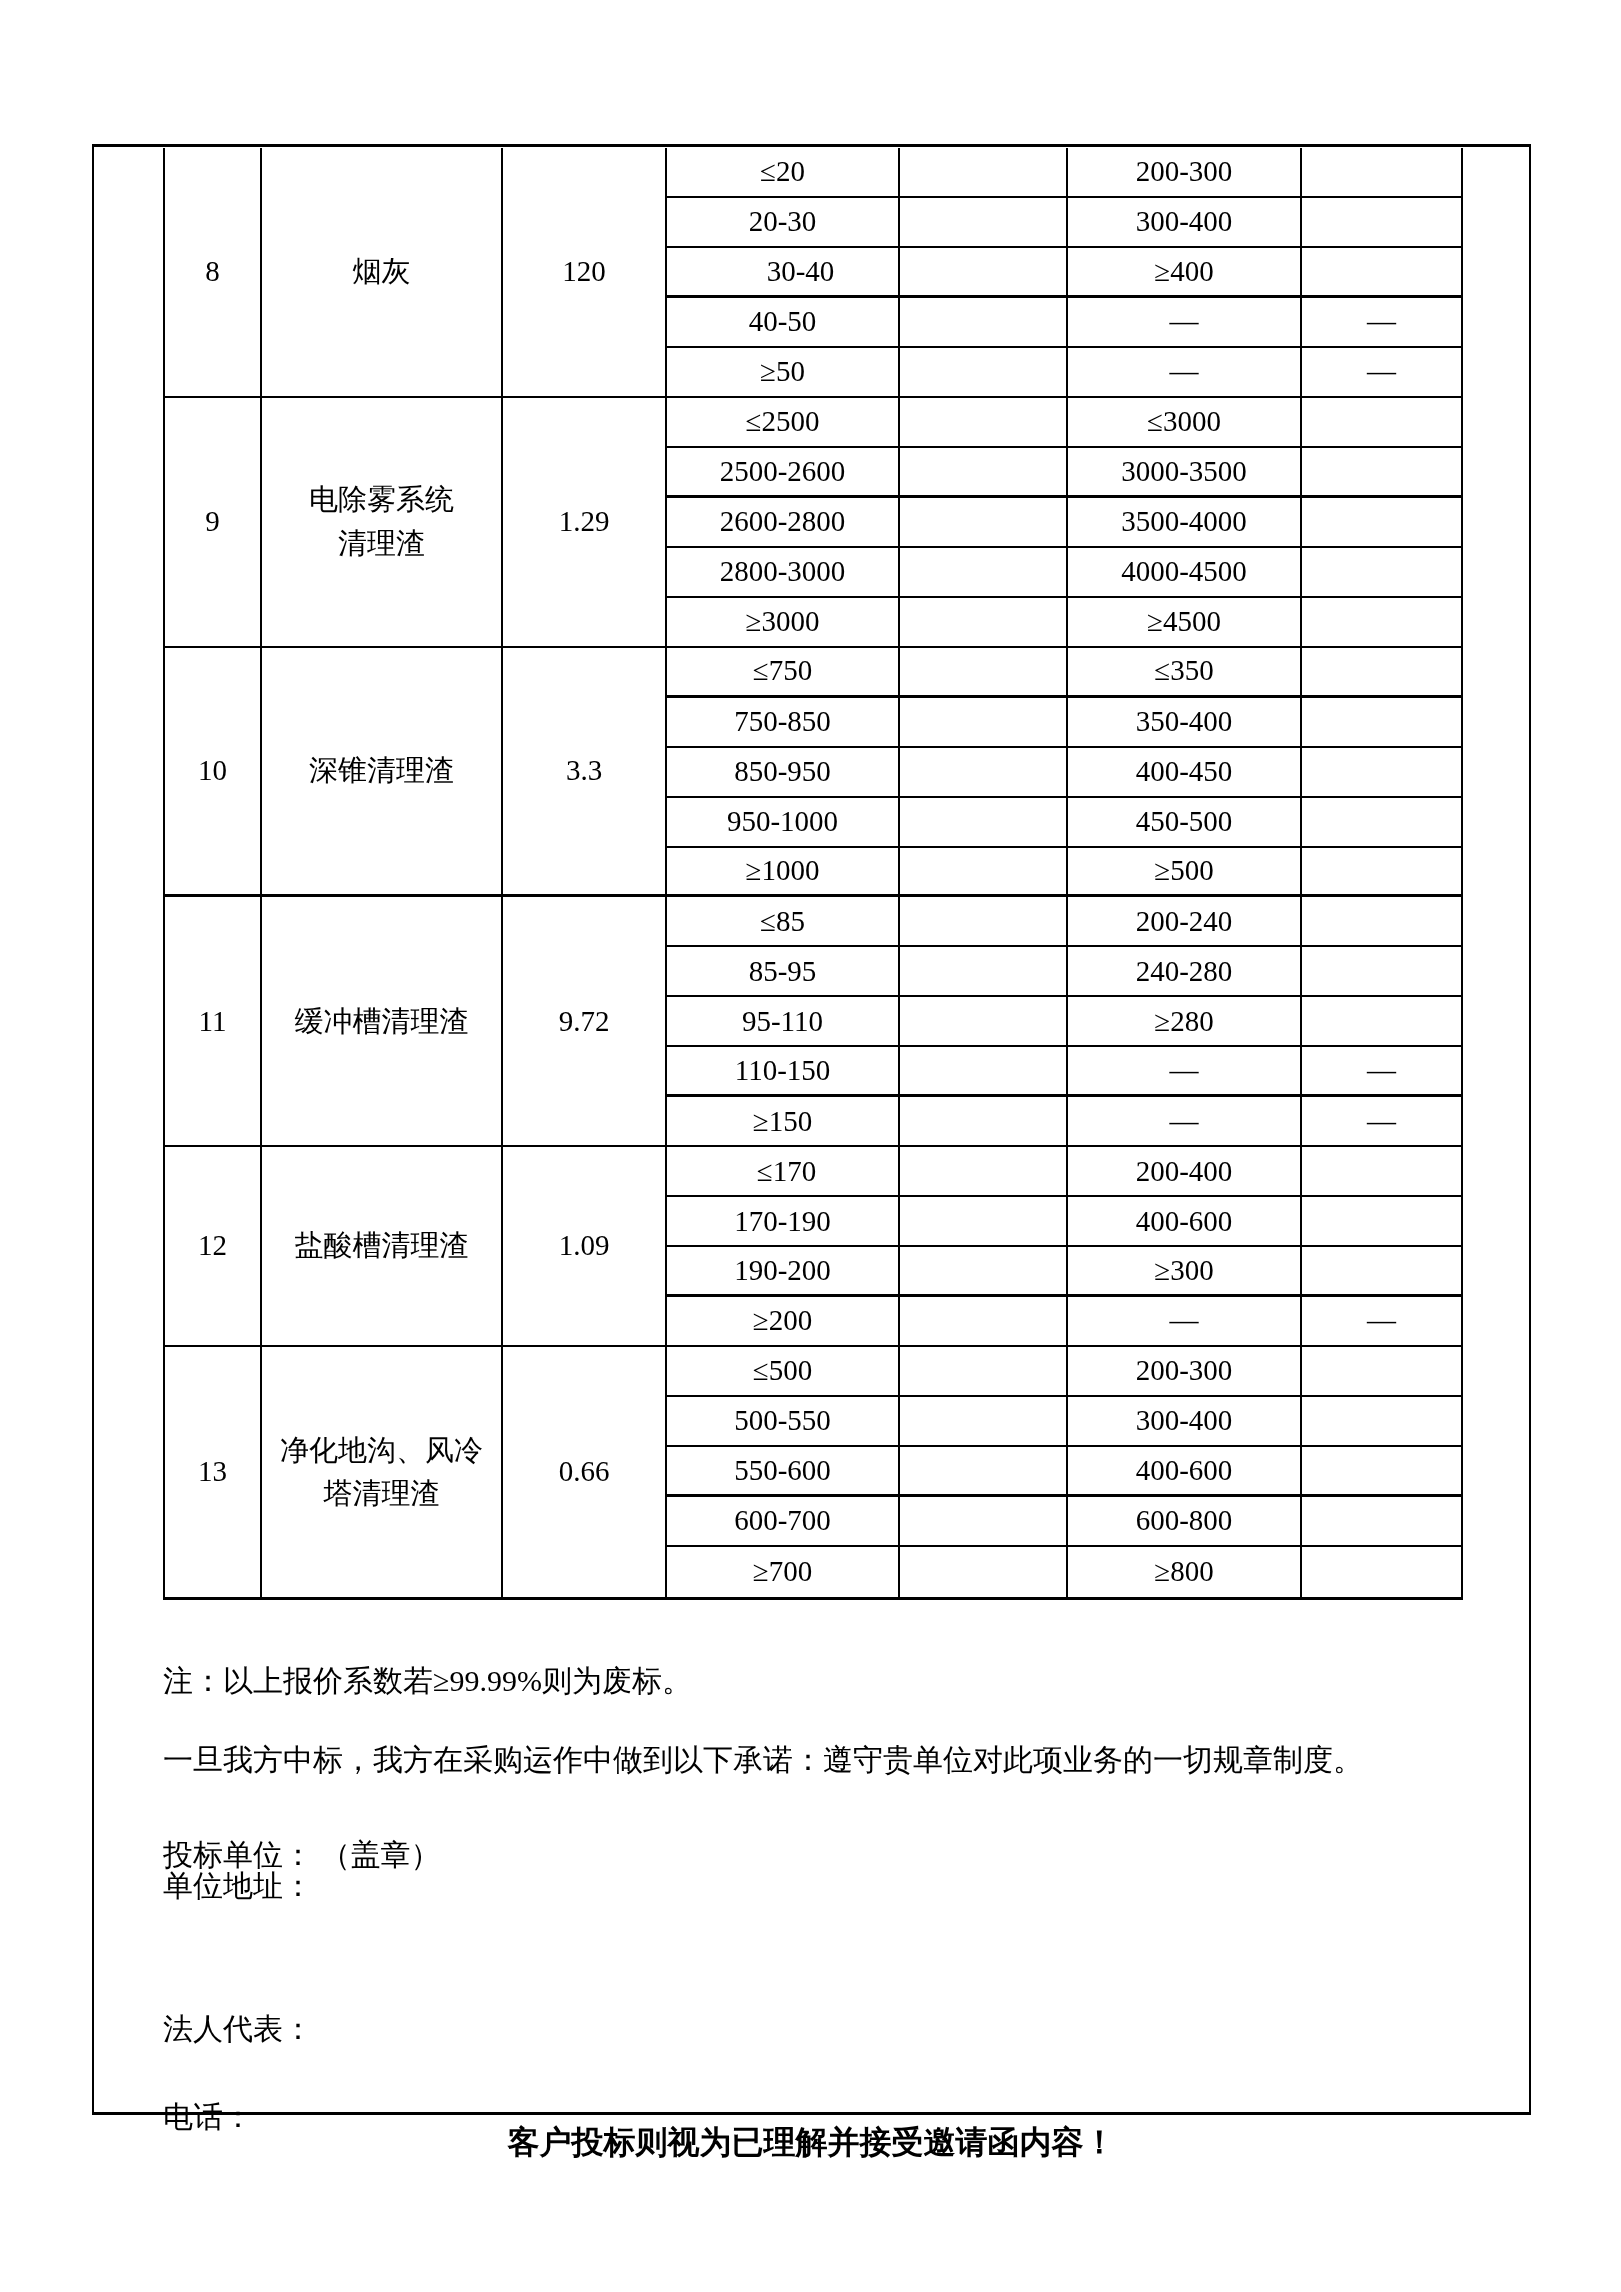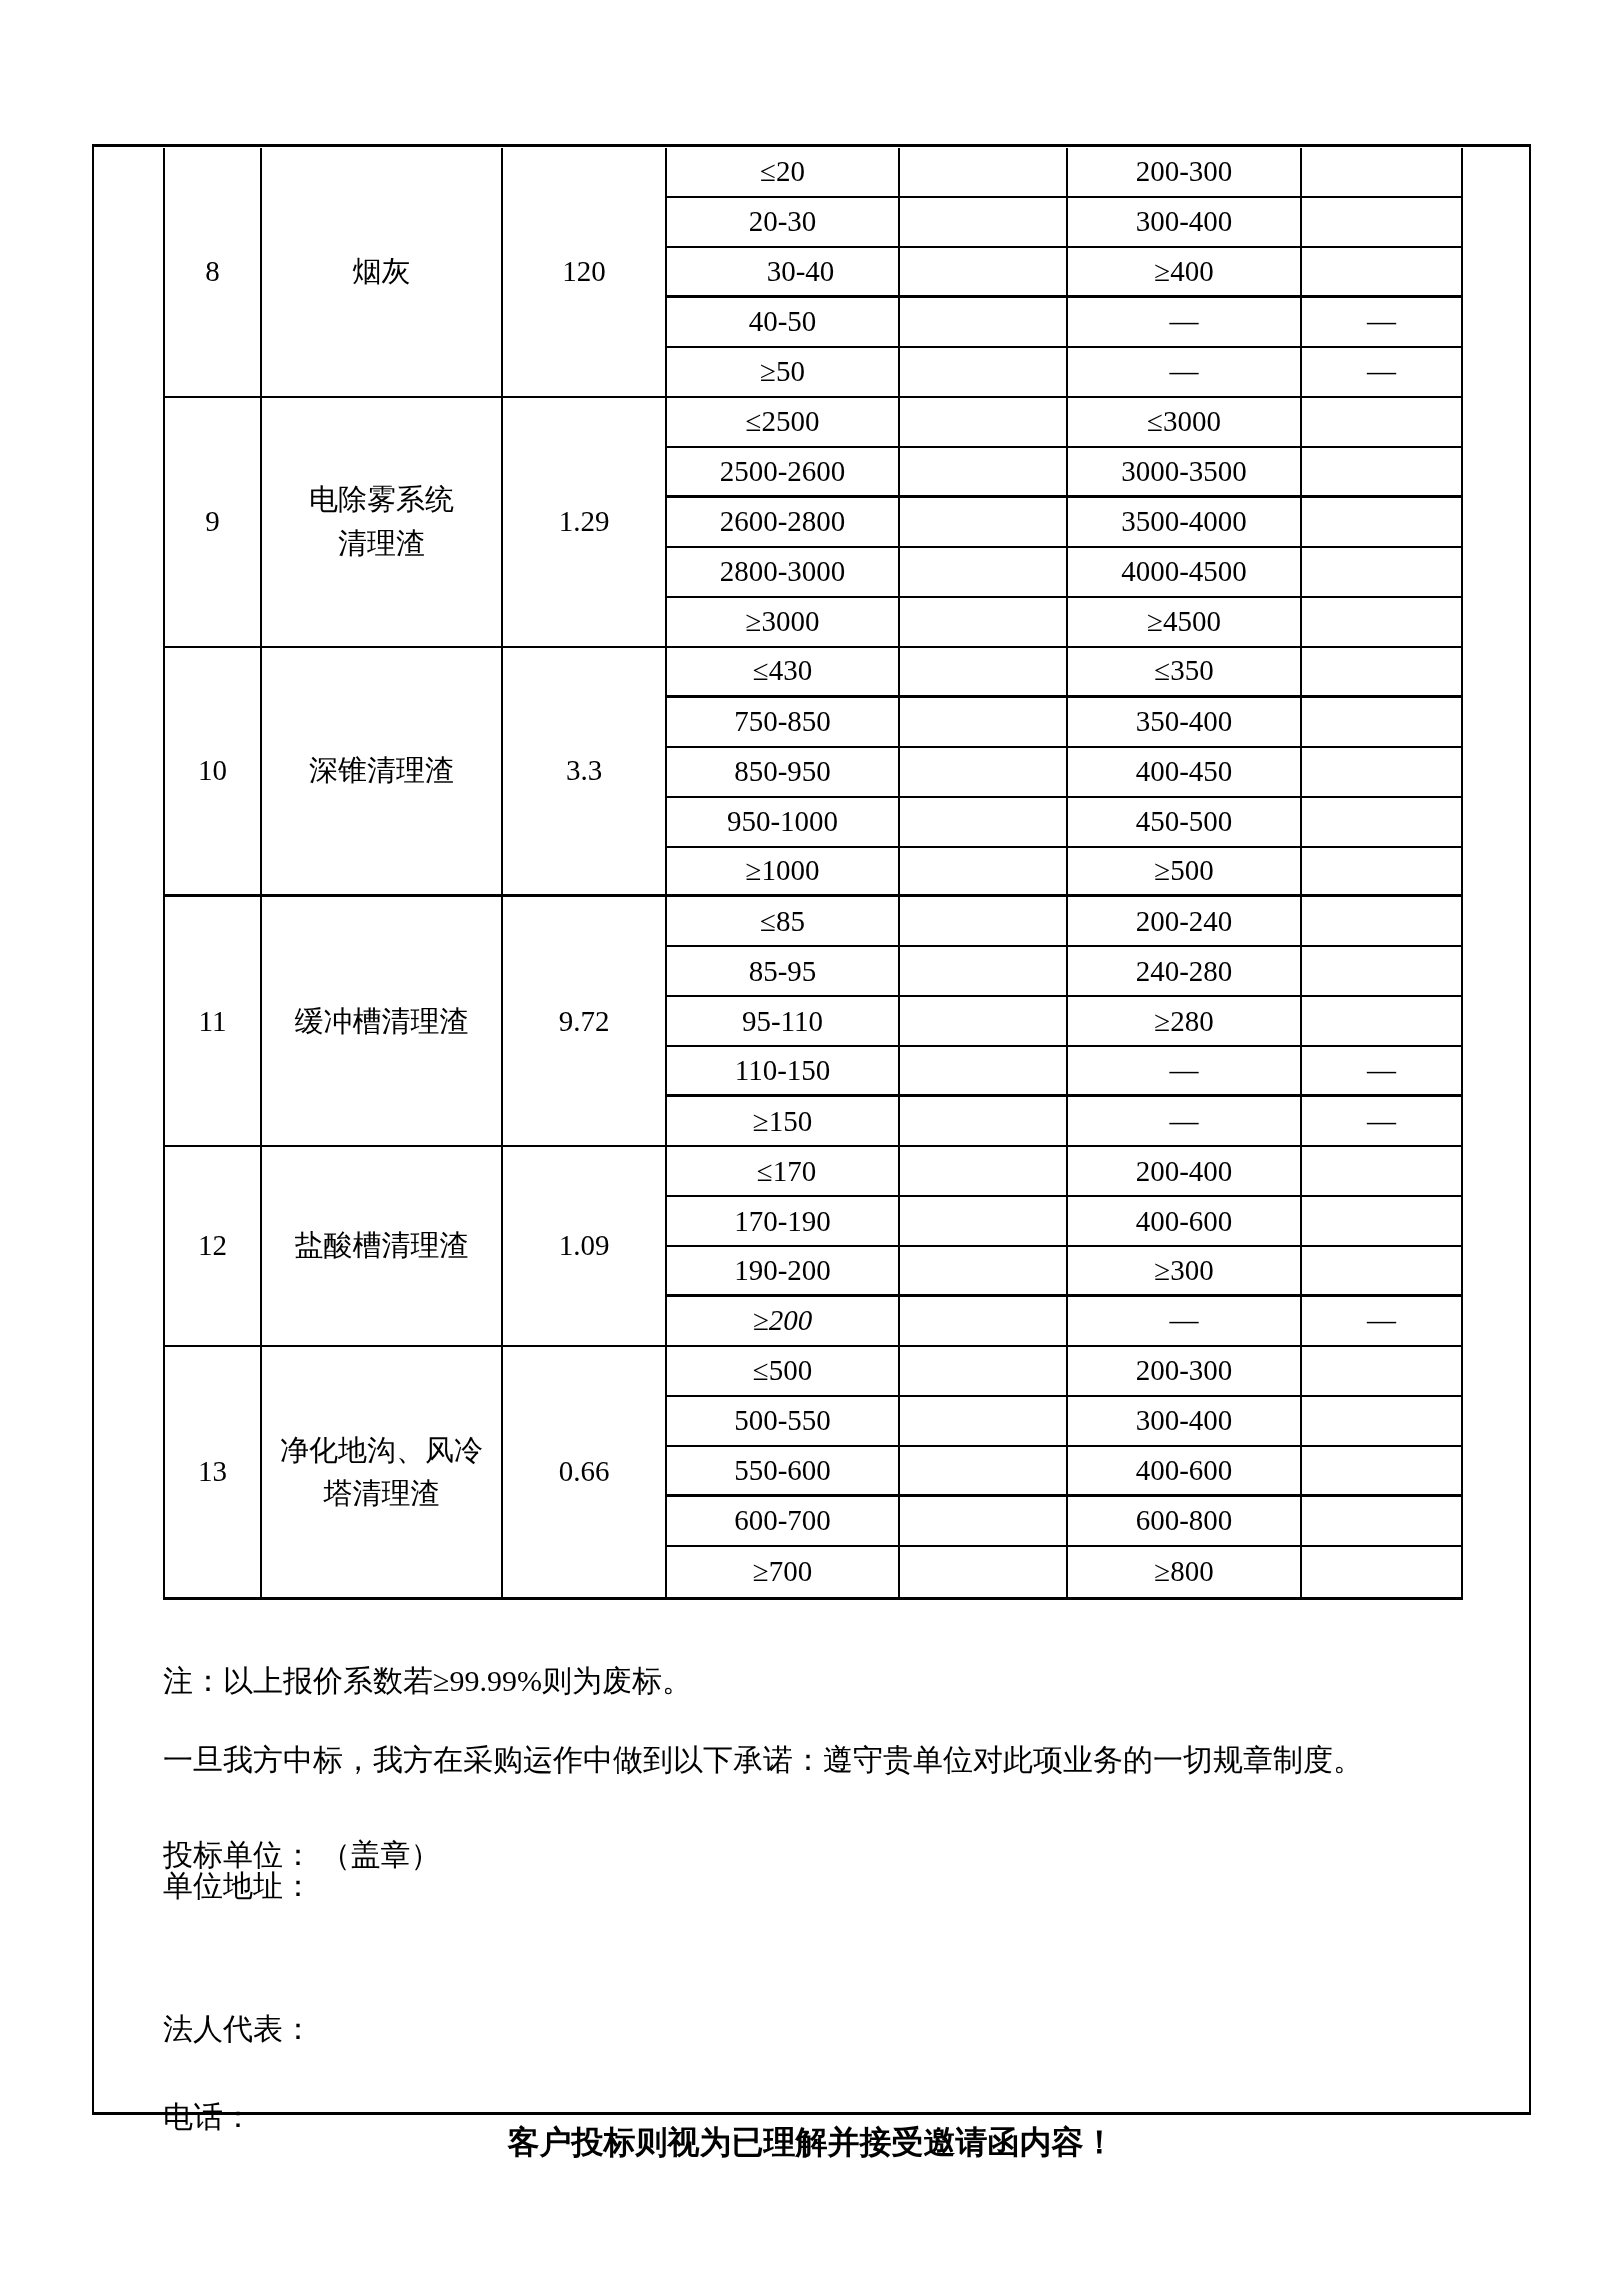--- a/index.html
+++ b/index.html
@@ -122,21 +122,21 @@
       <div class="c" style="grid-area: 9 / 5 / span 1;"></div>
       <div class="c" style="grid-area: 9 / 6 / span 1;">4000-4500</div>
       <div class="c lastcol" style="grid-area: 9 / 7 / span 1;"></div>
       <div class="c" style="grid-area: 10 / 4 / span 1;">≥3000</div>
       <div class="c" style="grid-area: 10 / 5 / span 1;"></div>
       <div class="c" style="grid-area: 10 / 6 / span 1;">≥4500</div>
       <div class="c lastcol" style="grid-area: 10 / 7 / span 1;"></div>
       <div class="c thick" style="grid-area: 11 / 1 / span 5;">10</div>
       <div class="c name thick" style="grid-area: 11 / 2 / span 5;">深锥清理渣</div>
       <div class="c thick" style="grid-area: 11 / 3 / span 5; text-align: center;">3.3</div>
-      <div class="c thick" style="grid-area: 11 / 4 / span 1;">≤430</div>
+      <div class="c thick" style="grid-area: 11 / 4 / span 1;">≤750</div>
       <div class="c thick" style="grid-area: 11 / 5 / span 1;"></div>
       <div class="c thick" style="grid-area: 11 / 6 / span 1;">≤350</div>
       <div class="c lastcol thick" style="grid-area: 11 / 7 / span 1;"></div>
       <div class="c" style="grid-area: 12 / 4 / span 1;">750-850</div>
       <div class="c" style="grid-area: 12 / 5 / span 1;"></div>
       <div class="c" style="grid-area: 12 / 6 / span 1;">350-400</div>
       <div class="c lastcol" style="grid-area: 12 / 7 / span 1;"></div>
       <div class="c" style="grid-area: 13 / 4 / span 1;">850-950</div>
       <div class="c" style="grid-area: 13 / 5 / span 1;"></div>
       <div class="c" style="grid-area: 13 / 6 / span 1;">400-450</div>
@@ -180,21 +180,21 @@
       <div class="c" style="grid-area: 21 / 6 / span 1;">200-400</div>
       <div class="c lastcol" style="grid-area: 21 / 7 / span 1;"></div>
       <div class="c" style="grid-area: 22 / 4 / span 1;">170-190</div>
       <div class="c" style="grid-area: 22 / 5 / span 1;"></div>
       <div class="c" style="grid-area: 22 / 6 / span 1;">400-600</div>
       <div class="c lastcol" style="grid-area: 22 / 7 / span 1;"></div>
       <div class="c thick" style="grid-area: 23 / 4 / span 1;">190-200</div>
       <div class="c thick" style="grid-area: 23 / 5 / span 1;"></div>
       <div class="c thick" style="grid-area: 23 / 6 / span 1;">≥300</div>
       <div class="c lastcol thick" style="grid-area: 23 / 7 / span 1;"></div>
-      <div class="c" style="grid-area: 24 / 4 / span 1; font-style: italic;">≥200</div>
+      <div class="c" style="grid-area: 24 / 4 / span 1;">≥200</div>
       <div class="c" style="grid-area: 24 / 5 / span 1;"></div>
       <div class="c" style="grid-area: 24 / 6 / span 1;">—</div>
       <div class="c lastcol" style="grid-area: 24 / 7 / span 1;">—</div>
       <div class="c noline" style="grid-area: 25 / 1 / span 5;">13</div>
       <div class="c name noline" style="grid-area: 25 / 2 / span 5;">净化地沟、风冷
 塔清理渣</div>
       <div class="c noline" style="grid-area: 25 / 3 / span 5;">0.66</div>
       <div class="c" style="grid-area: 25 / 4 / span 1;">≤500</div>
       <div class="c" style="grid-area: 25 / 5 / span 1;"></div>
       <div class="c" style="grid-area: 25 / 6 / span 1;">200-300</div>

